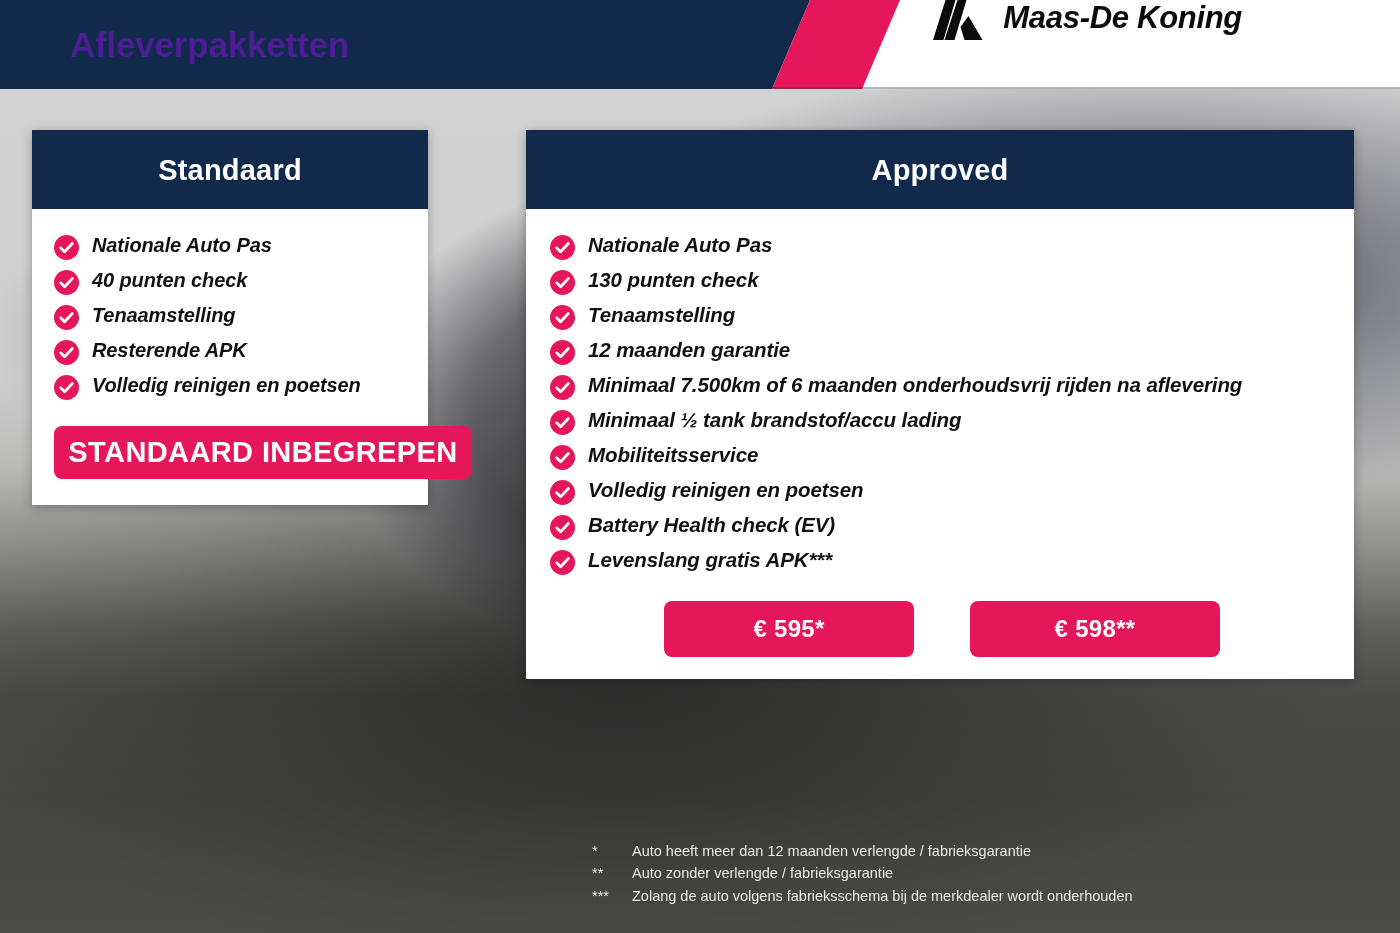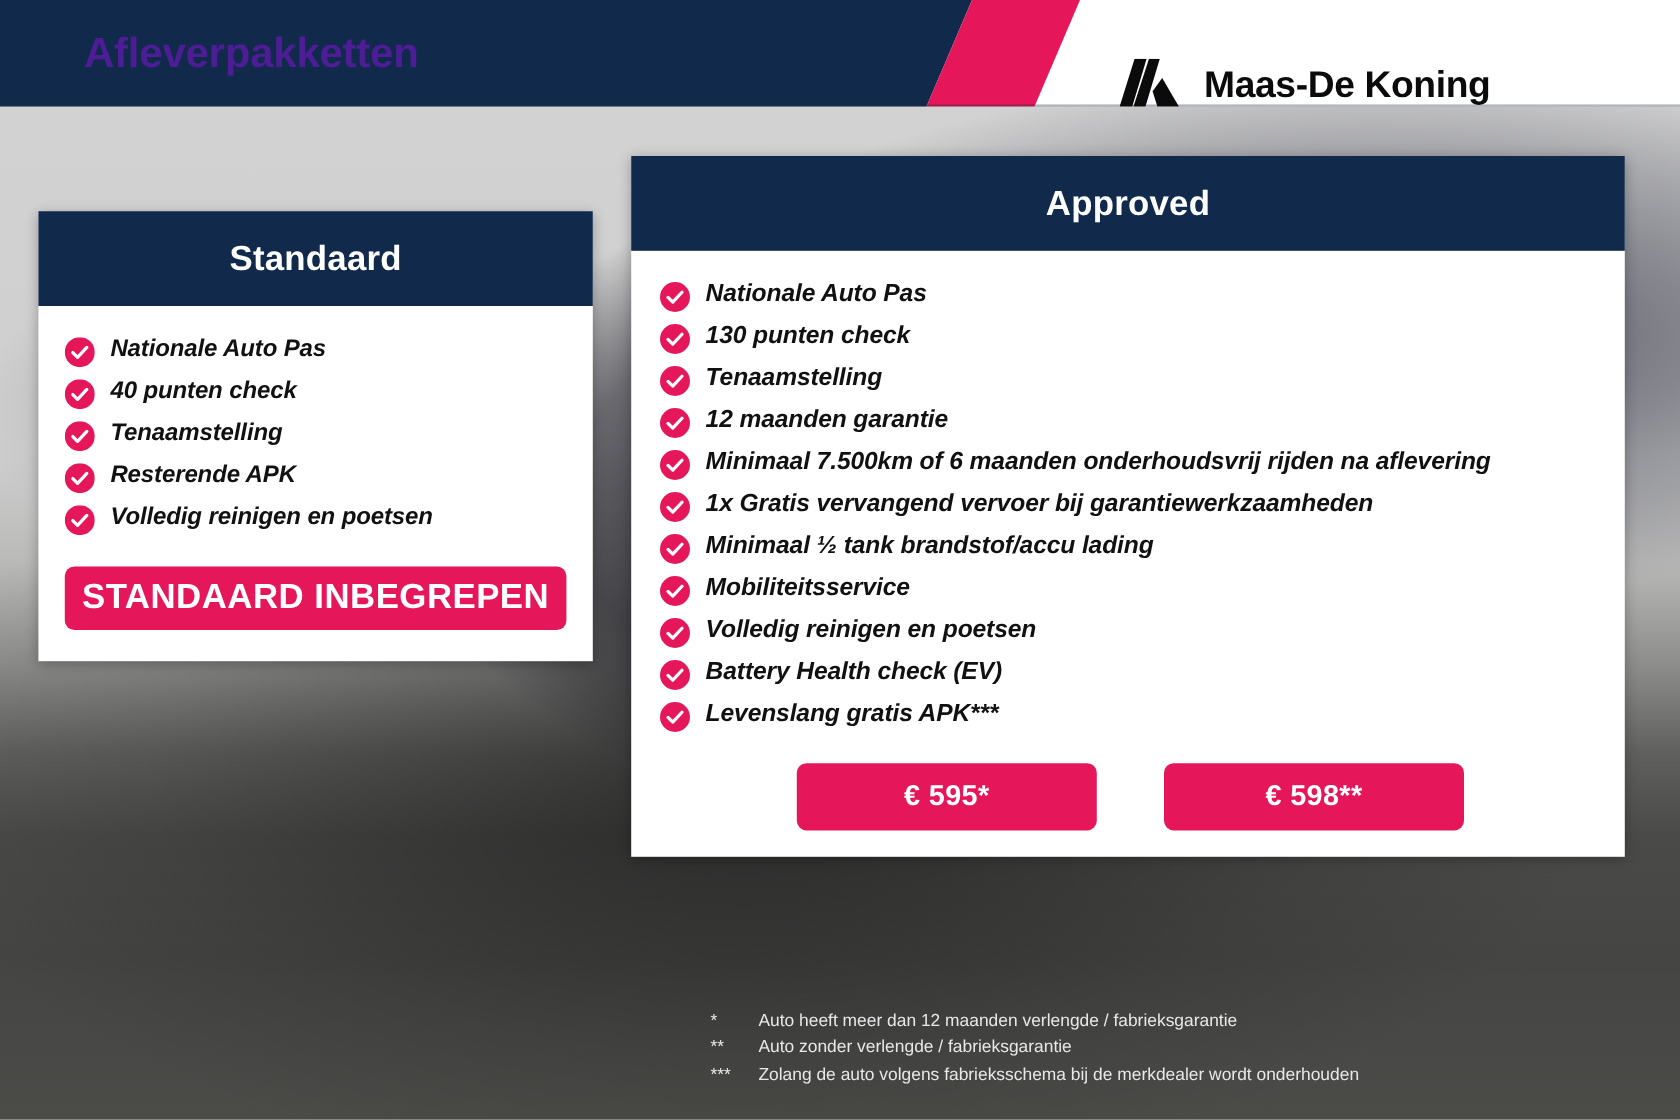--- a/index.html
+++ b/index.html
@@ -51,40 +51,40 @@
   }
   .header-title {
     position:absolute; left:70px; top:0; height:89px;
     display:flex; align-items:center;
     color:#4c1d95;
     font-size:35px; font-weight:bold; letter-spacing:-0.2px;
     z-index:2;
   }
   .brand {
     position:absolute; right:158px; top:0; height:89px;
-    display:flex; align-items:flex-end; gap:20px; z-index:2;
+    display:flex; align-items:flex-start; gap:20px; z-index:2;font-style:italic;
   }
   .brand-mark { width:50px; height:40px; display:block; }
   .brand-name {
     color:#0b0b0b; font-size:31px; font-weight:bold; letter-spacing:-0.3px;
   }
   .header-bottom-line {
     position:absolute; left:0; top:87px; width:1400px; height:2px;
     background:rgba(30,45,70,.35);
   }
 
   
   .cards { position:absolute; left:0; top:0; width:1400px; height:933px; z-index:3; }
 
   .card {
     position:absolute;
     background:#ffffff;
     box-shadow:0 2px 10px rgba(0,0,0,.28);
   }
-  .card-std { left:32px; top:130px; width:462px;margin-top:46px; }
+  .card-std { left:32px; top:130px; width:396px; }
   .card-app { left:526px; top:130px; width:828px; }
 
   .card-head {
     background:#11294b;
     color:#ffffff;
     text-align:center;
     font-size:29px; font-weight:bold;
     letter-spacing:.2px;
     padding:24px 10px 22px;
   }
@@ -271,29 +271,20 @@
             </span>
             <span class="feature-text">Minimaal 7.500km of 6 maanden onderhoudsvrij rijden na aflevering</span>
           </li>
           <li>
             <span>
               <svg class="check-icon" viewBox="0 0 24 24" xmlns="http://www.w3.org/2000/svg" aria-hidden="true">
                 <circle cx="12" cy="12" r="12" fill="#e5175a"></circle>
                 <path d="M6.4 12.3 L10.2 16.1 L17.6 8.2" fill="none" stroke="#ffffff" stroke-width="2.6" stroke-linecap="round" stroke-linejoin="round"></path>
               </svg>
             </span>
-            <span class="feature-text">1x Gratis vervangend vervoer bij garantiewerkzaamheden</span>
-          </li>
-          <li>
-            <span>
-              <svg class="check-icon" viewBox="0 0 24 24" xmlns="http://www.w3.org/2000/svg" aria-hidden="true">
-                <circle cx="12" cy="12" r="12" fill="#e5175a"></circle>
-                <path d="M6.4 12.3 L10.2 16.1 L17.6 8.2" fill="none" stroke="#ffffff" stroke-width="2.6" stroke-linecap="round" stroke-linejoin="round"></path>
-              </svg>
-            </span>
             <span class="feature-text">Minimaal ½ tank brandstof/accu lading</span>
           </li>
           <li>
             <span>
               <svg class="check-icon" viewBox="0 0 24 24" xmlns="http://www.w3.org/2000/svg" aria-hidden="true">
                 <circle cx="12" cy="12" r="12" fill="#e5175a"></circle>
                 <path d="M6.4 12.3 L10.2 16.1 L17.6 8.2" fill="none" stroke="#ffffff" stroke-width="2.6" stroke-linecap="round" stroke-linejoin="round"></path>
               </svg>
             </span>
             <span class="feature-text">Mobiliteitsservice</span>

